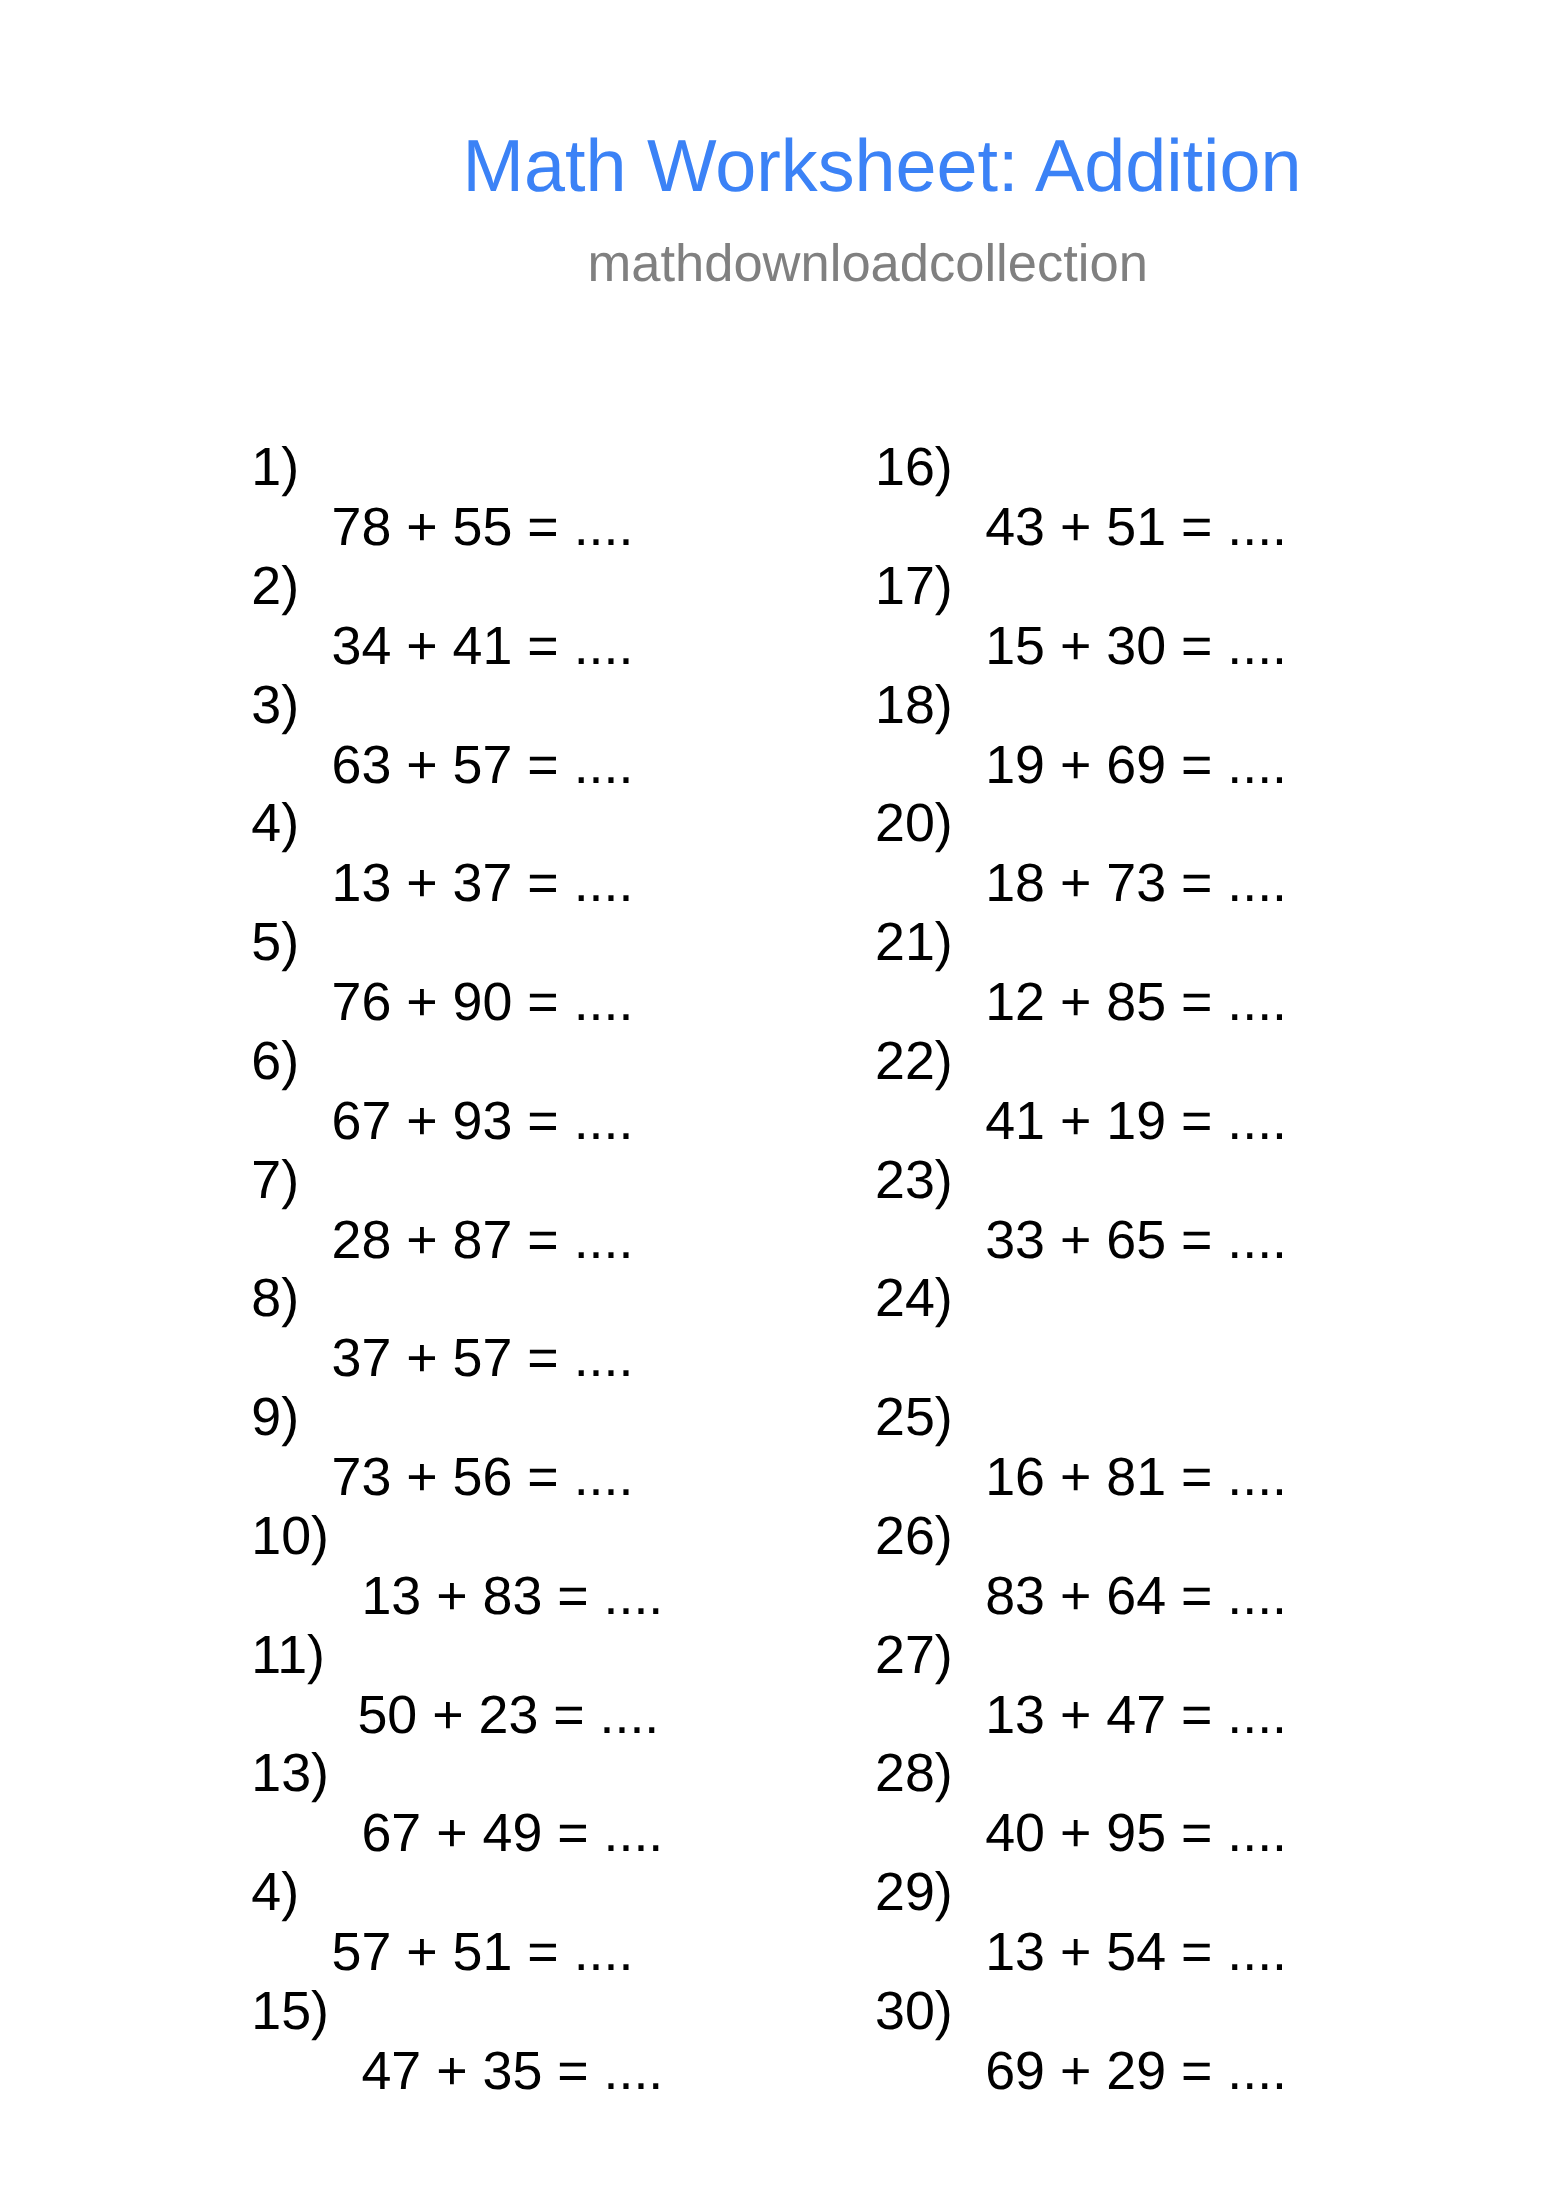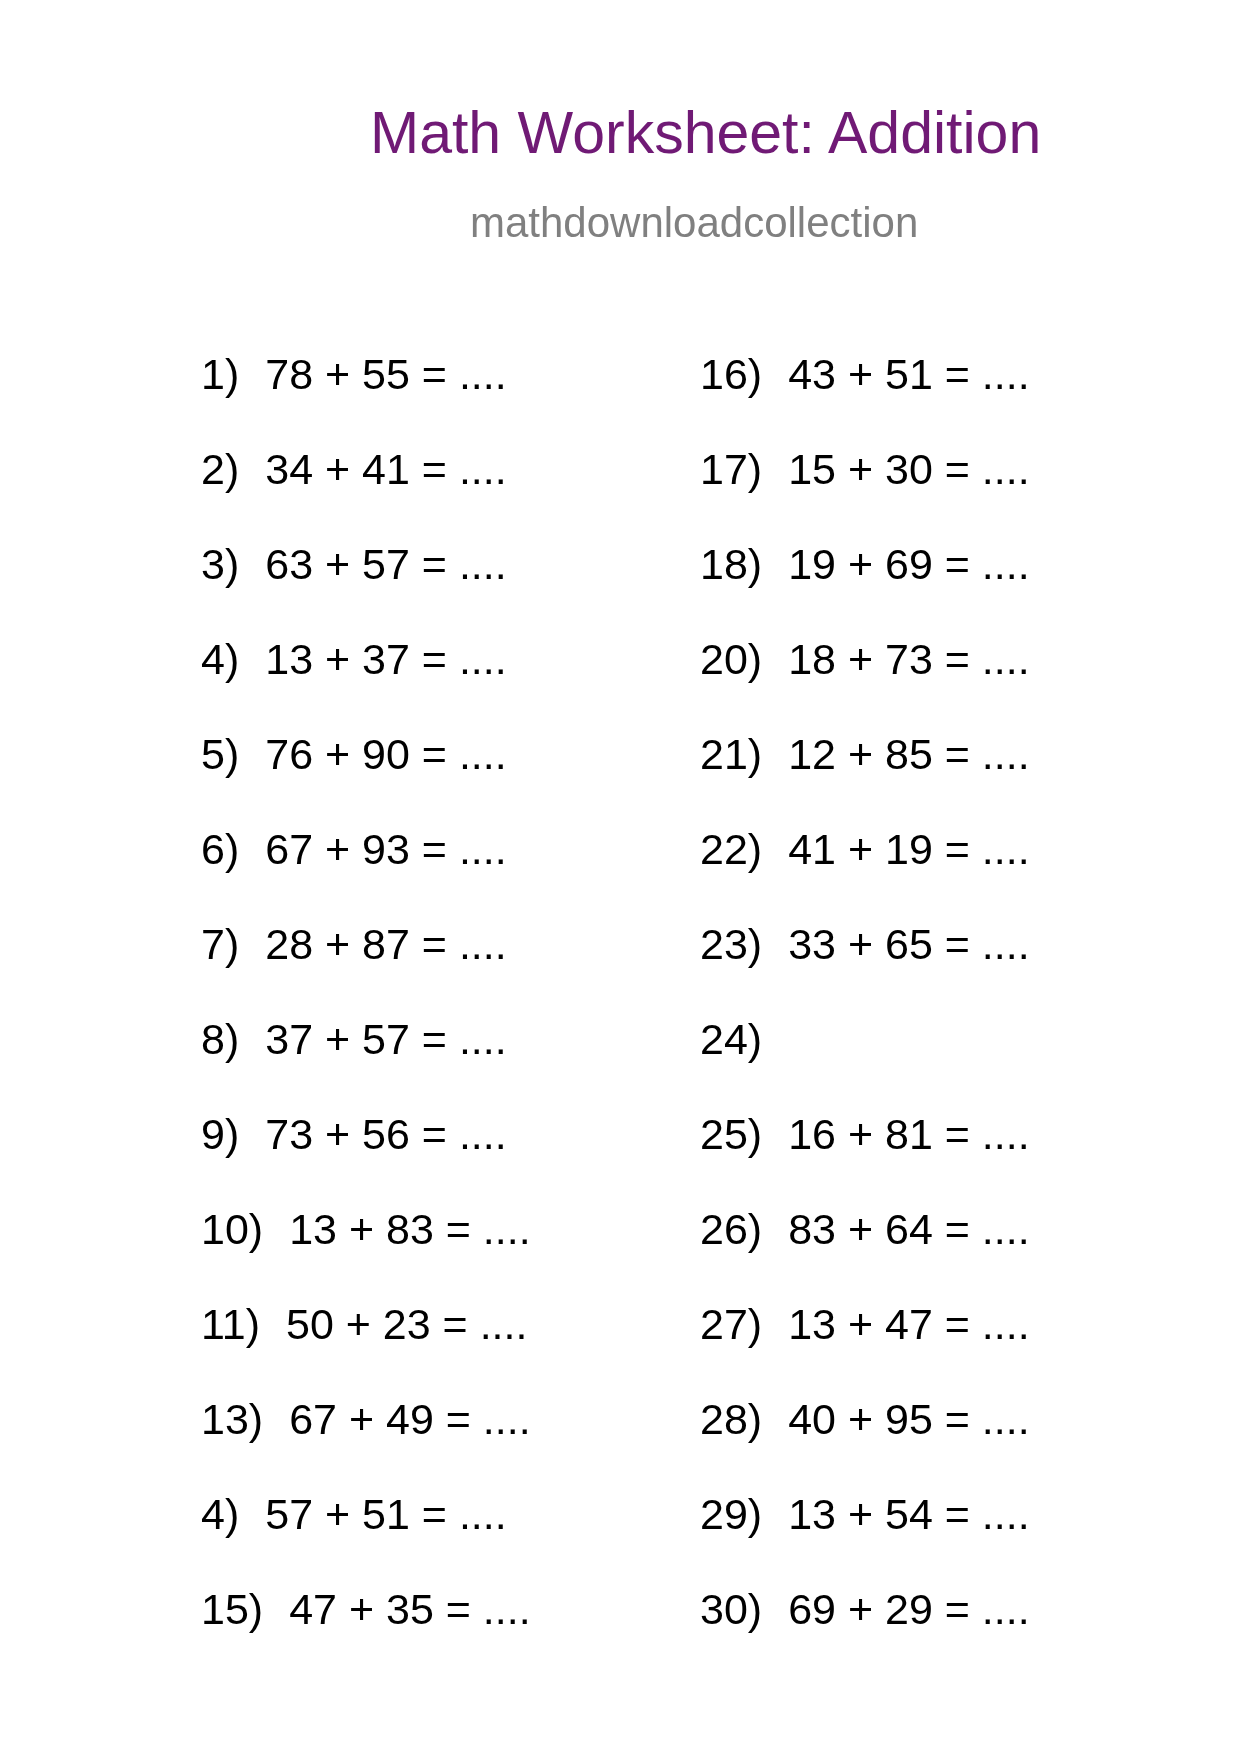--- a/index.html
+++ b/index.html
@@ -16,26 +16,26 @@
       color: #000000;
     }
     .title {
       position: absolute;
       left: 370px;
       top: 98px;
       width: 680px;
       font-size: 59px;
       line-height: 70px;
       white-space: nowrap;
-      color: #701a75;
+      color: #3b82f6;
     }
     .subtitle {
       position: absolute;
       left: 470px;
-      top: 198px;
+      top: 186px;
       font-size: 42px;
       line-height: 50px;
       white-space: nowrap;
       color: #808080;
     }
     .column {
       position: absolute;
       top: 348px;
     }
     .col-left { left: 201px; }
@@ -49,20 +49,21 @@
     }
     .num {
       display: inline-block;
     }
     .gap {
       display: inline-block;
       width: 26px;
     }
     .expr {
       display: inline-block;
+      margin-top: 48px;
     }
   </style>
 </head>
 <body>
 
 <div class="title">Math Worksheet: Addition</div>
 <div class="subtitle">mathdownloadcollection</div>
 
 <div class="column col-left">
   <div class="problem">

